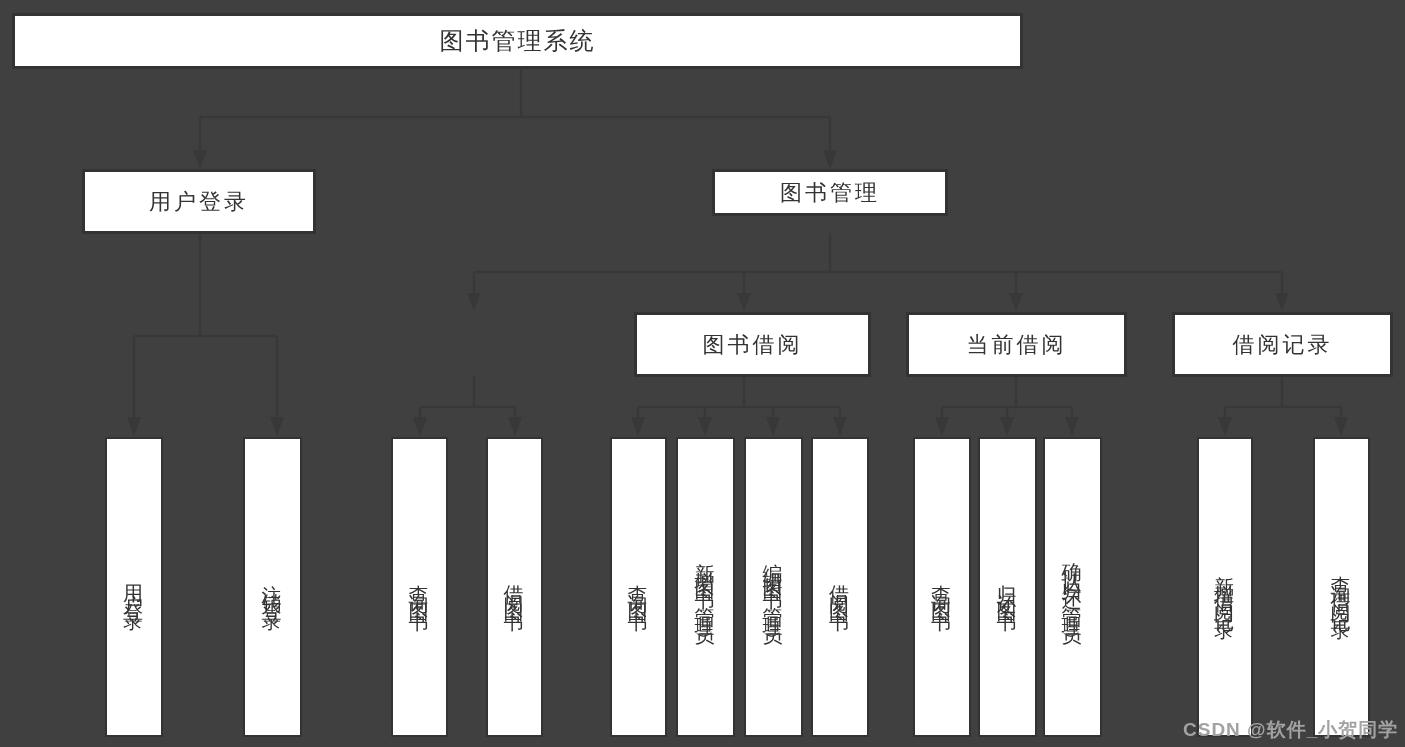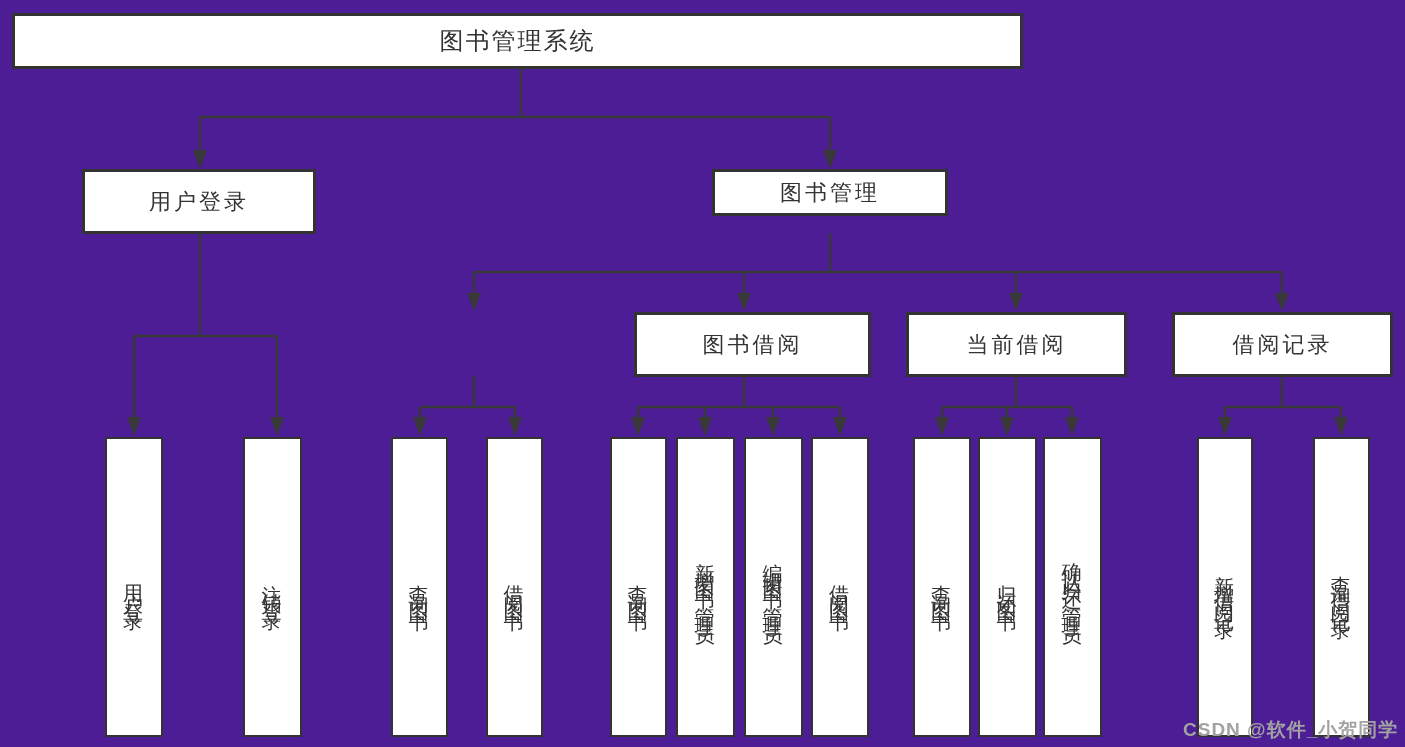--- a/index.html
+++ b/index.html
@@ -5,21 +5,21 @@
   html, body {
     margin: 0;
     padding: 0;
     background: #ffffff;
     font-family: "Liberation Sans", "DejaVu Sans", sans-serif;
   }
   .canvas {
     position: relative;
     width: 1405px;
     height: 747px;
-    background: #4c1d95;
+    background: #404040;
     overflow: hidden;
     color: #333333;
   }
   svg.wires {
     position: absolute;
     left: 0; top: 0;
     width: 1405px; height: 747px;
     z-index: 1;
   }
   svg.wires path {

